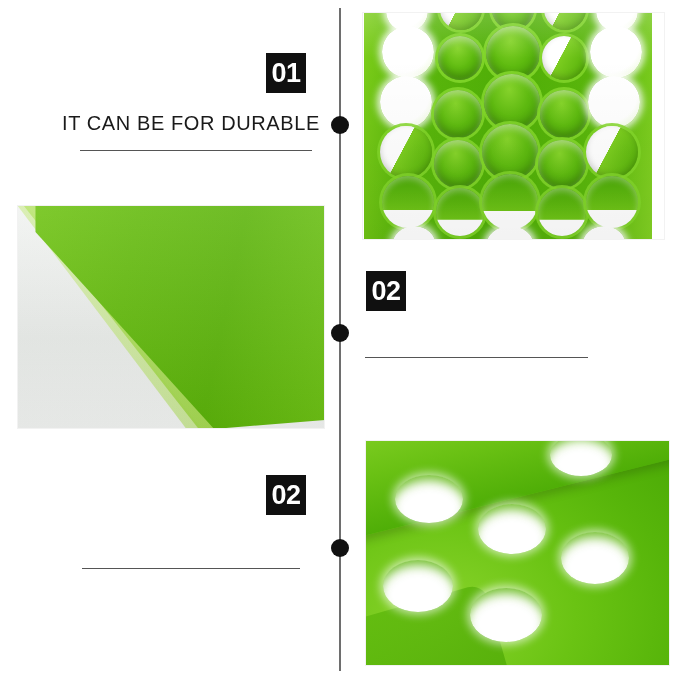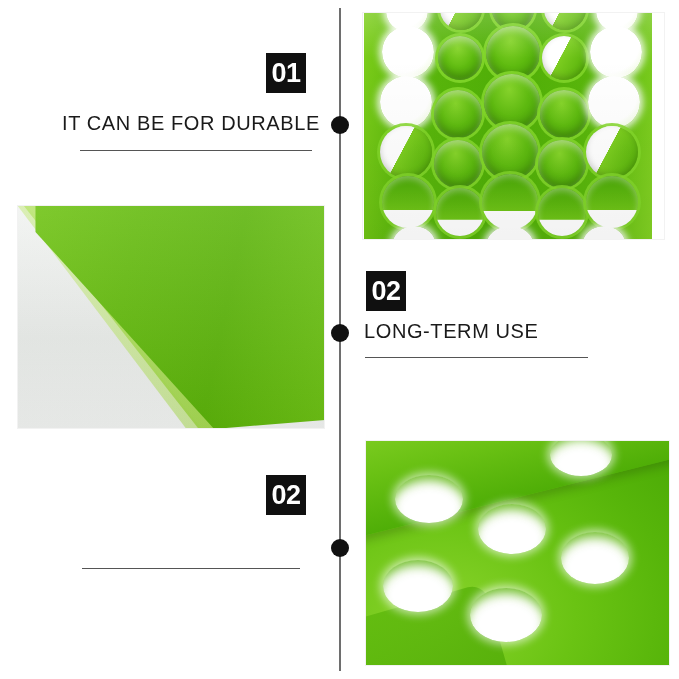--- a/index.html
+++ b/index.html
@@ -186,21 +186,20 @@
   <div class="divider-line"></div>
   <div class="divider-dot d1"></div>
   <div class="divider-dot d2"></div>
   <div class="divider-dot d3"></div>
 
   <div class="badge b1">01</div>
   <div class="heading h1">IT CAN BE FOR DURABLE</div>
   <div class="rule r1"></div>
 
   <div class="badge b2">02</div>
-  <div class="heading h2">LONG-TERM USE</div>
   <div class="rule r2"></div>
 
   <div class="badge b3">02</div>
   <div class="rule r3"></div>
 
   <div class="photo photo-rack-grid">
     <div class="rack-body">
 
       <div class="well open" style="left:22px;  top:-14px; width:42px; height:42px;"></div>
       <div class="well half" style="left:76px;  top:-16px; width:42px; height:42px;"></div>

